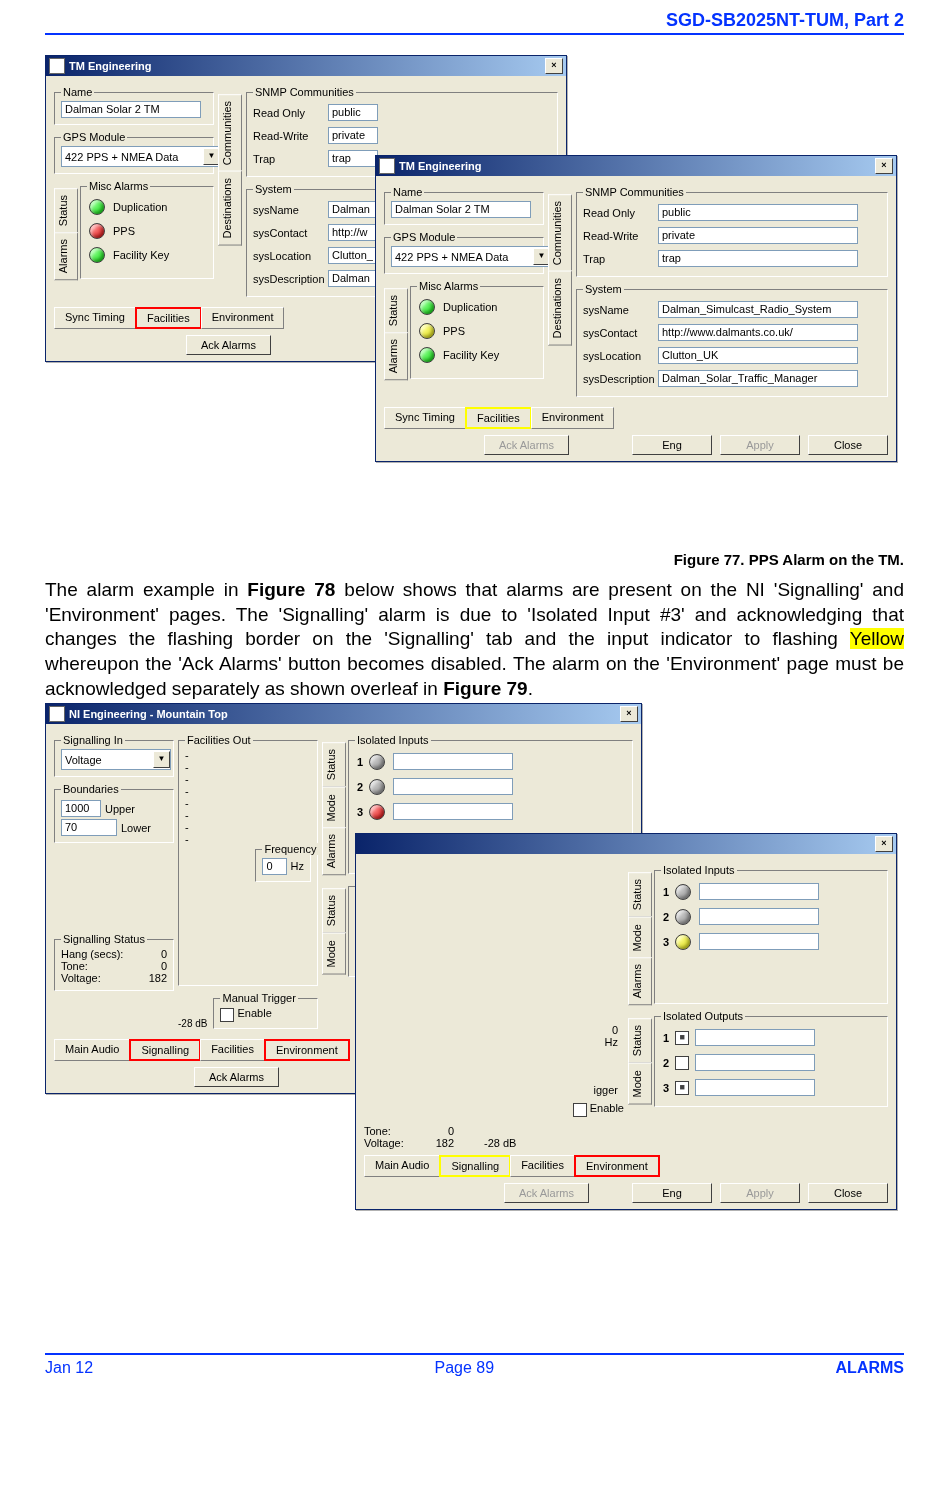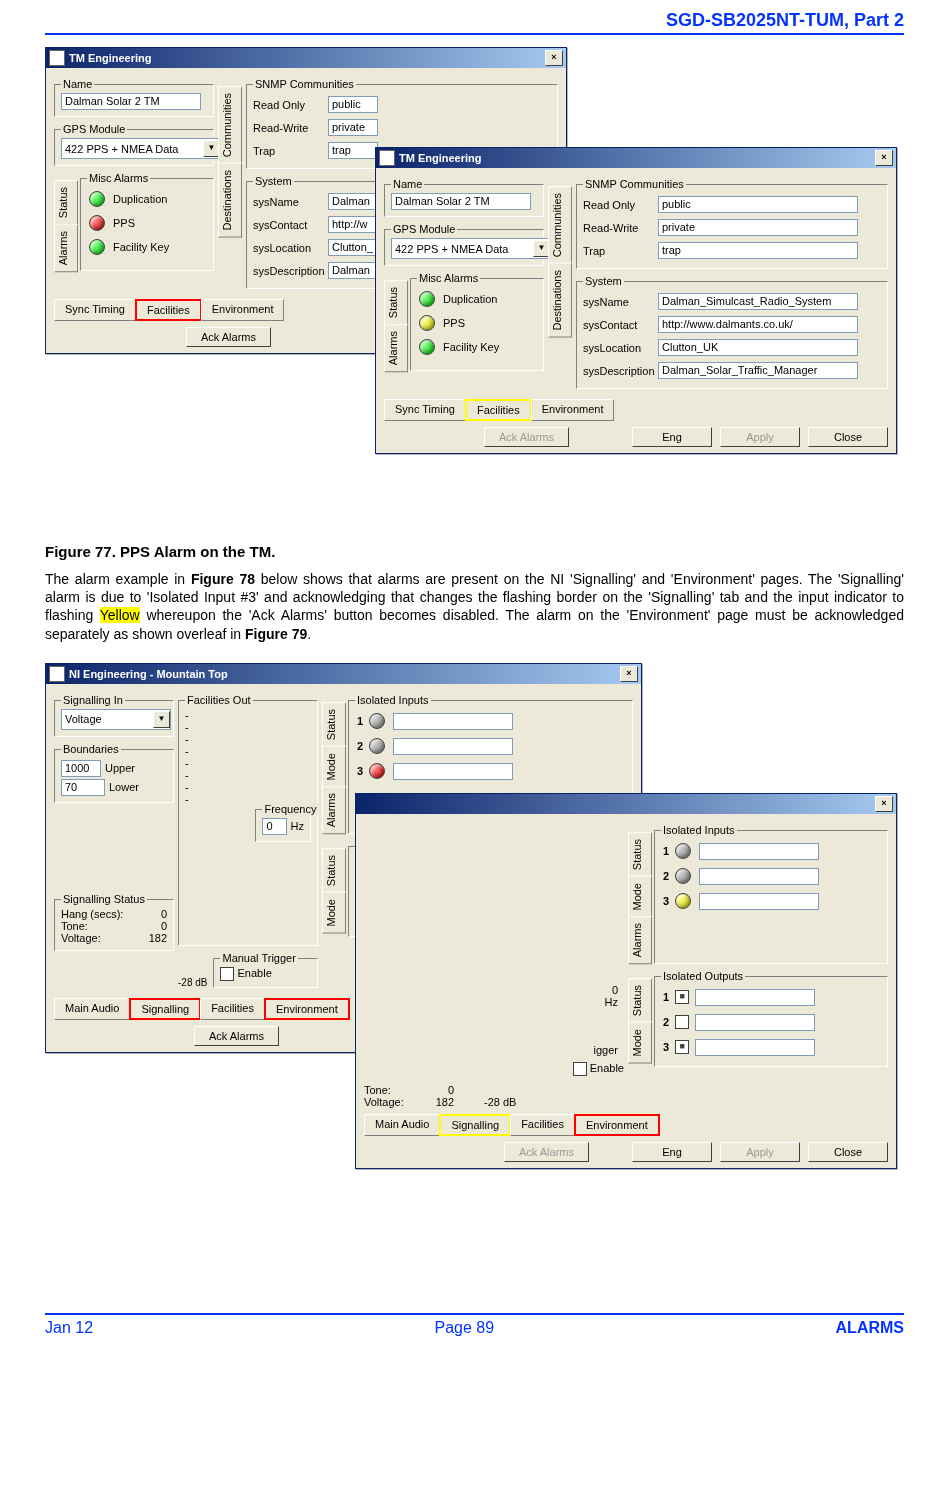--- a/index.html
+++ b/index.html
@@ -1,21 +1,21 @@
 <!DOCTYPE html>
 <html><head>
 <meta charset="utf-8">
 <style>
 body{margin:0;font-family:Arial,Helvetica,sans-serif;background:#fff;color:#000}
 .page{width:949px;margin:0 auto;position:relative;padding:10px 45px 20px 45px;box-sizing:border-box}
-.hdr{font-size:18px;font-weight:bold;color:#0433ff;text-align:right;border-bottom:2px solid #0433ff;padding-bottom:2px;margin-bottom:12px}
+.hdr{font-size:18px;font-weight:bold;color:#0433ff;text-align:right;border-bottom:2px solid #0433ff;padding-bottom:2px;margin-bottom:20px}
 .ftr{border-top:2px solid #0433ff;margin-top:40px;padding-top:4px;display:flex;justify-content:space-between;font-size:16px;color:#0433ff}
 .ftr .r{font-weight:bold}
-.cap{font-size:15px;font-weight:bold;text-align:left;margin:2px 0 10px 0}
-.para{font-size:14px;line-height:1.3;text-align:justify;margin:6px 0 20px 0}
+.cap{font-size:15px;font-weight:bold;text-align:right;margin:2px 0 10px 0}
+.para{font-size:19px;line-height:1.3;text-align:justify;margin:6px 0 2px 0}
 .hl{background:#ffff00}
 .figwrap{position:relative;height:494px;margin-bottom:0}
 .figwrap2{position:relative;height:610px;margin-bottom:0}
 .win{position:absolute;background:#ece9d8;border:1px solid #0a246a;box-shadow:1px 1px 0 rgba(0,0,0,.3);font-family:Tahoma,Arial,sans-serif;font-size:11px;color:#000}
 .titlebar{background:linear-gradient(to right,#0a246a,#a6caf0);color:#fff;font-weight:bold;font-size:11px;padding:2px 3px;display:flex;align-items:center;justify-content:space-between}
 .titlebar .ico{width:14px;height:14px;background:#fff;border:1px solid #666;margin-right:4px;display:inline-block}
 .titlebar .ttl{display:flex;align-items:center}
 .closebtn{width:16px;height:14px;background:#ece9d8;border:1px solid #fff;border-right-color:#404040;border-bottom-color:#404040;color:#000;font-size:9px;line-height:12px;text-align:center;font-family:Arial}
 .winbody{padding:10px 8px 6px 8px;display:flex;gap:4px}
 .col{display:flex;flex-direction:column;gap:6px}
@@ -266,21 +266,21 @@
                 <span class="arr">▼</span>
               </div>
             </div>
     <div class="grp">
               <span class="lbl">Boundaries</span>
      <div style="display:flex;align-items:center;gap:4px;margin:2px 0">
                 <span class="inp" style="width:40px">1000</span>
                 <span>Upper</span>
               </div>
      <div style="display:flex;align-items:center;gap:4px">
-                <span class="inp" style="width:44px">70</span>
+                <span class="inp" style="width:56px">70</span>
                 <span>Lower</span>
               </div>
     </div>
     <div class="grp" style="margin-top:90px">
               <span class="lbl">Signalling Status</span>
      <div style="display:flex;justify-content:space-between">
                 <span>Hang (secs):</span>
                 <span>0</span>
               </div>
      <div style="display:flex;justify-content:space-between">

